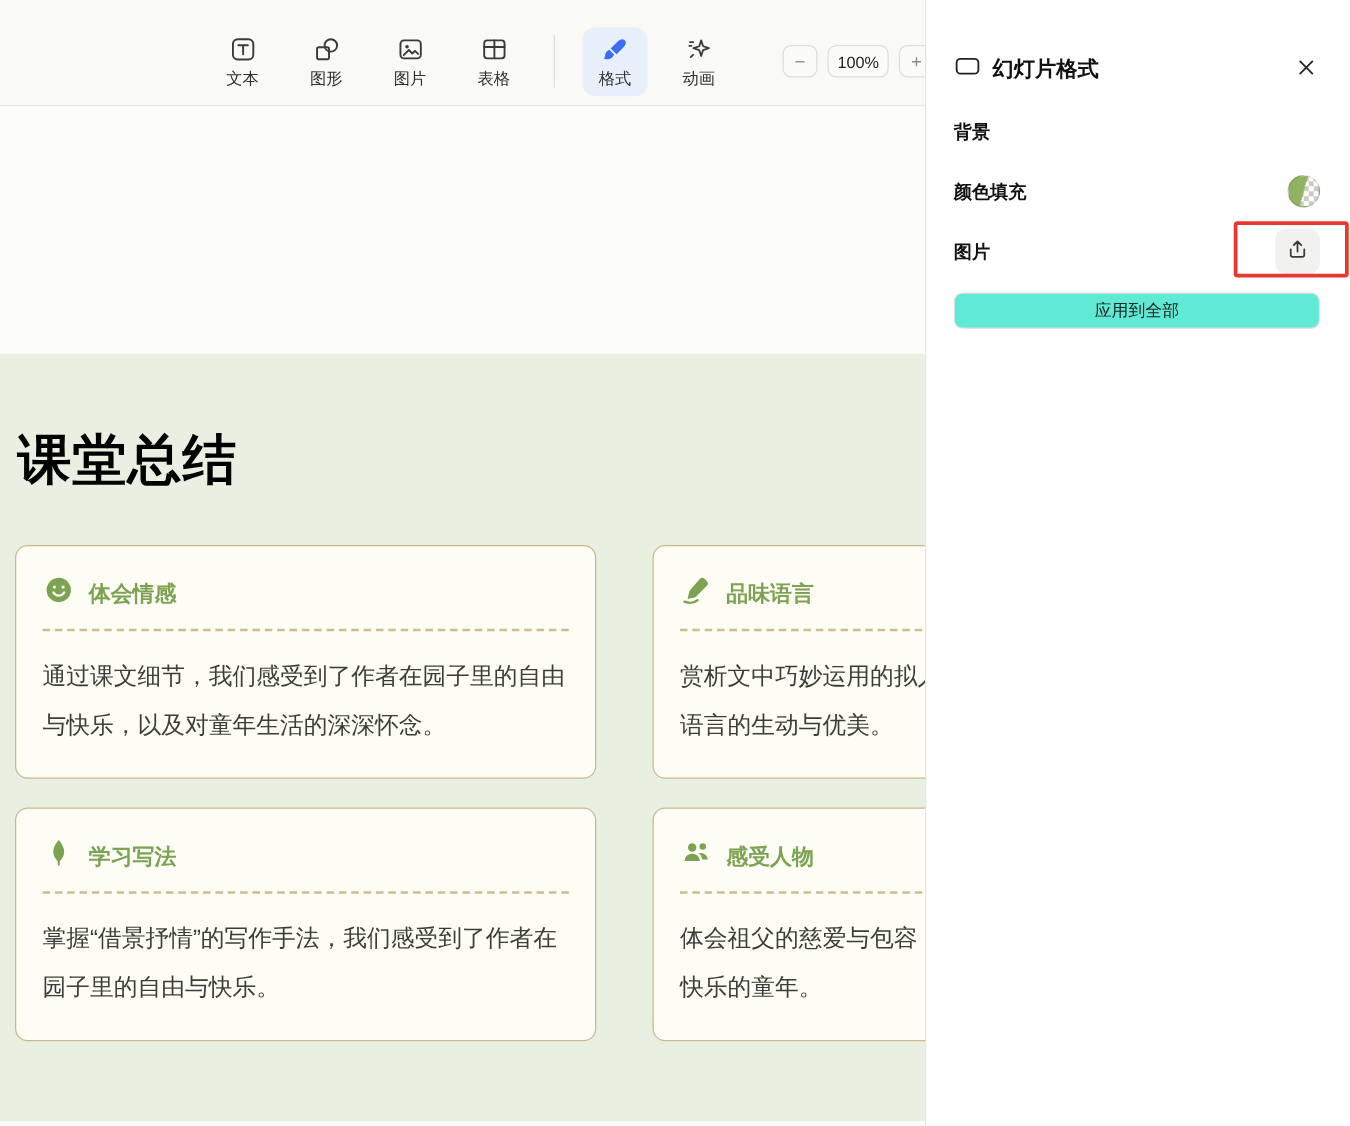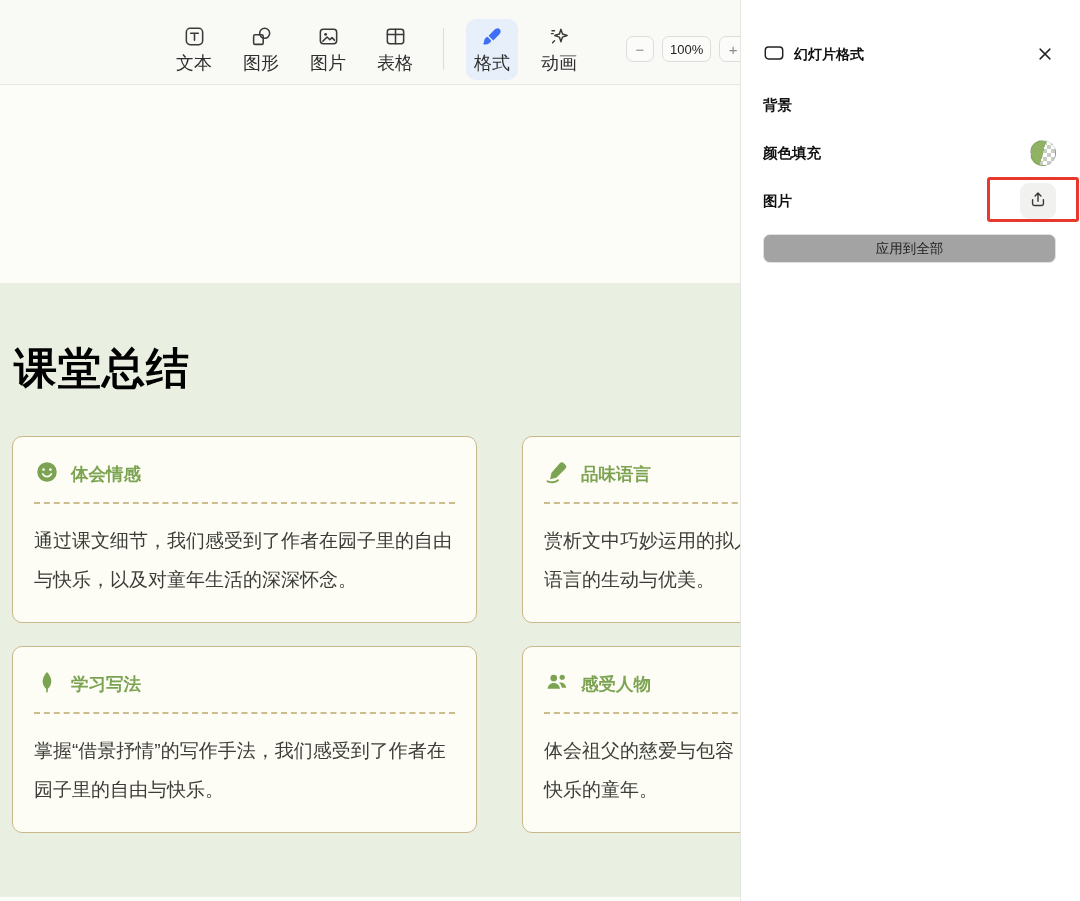--- a/index.html
+++ b/index.html
@@ -9,21 +9,21 @@
 
   
   .main { width:740px; height:901px; overflow:hidden; position:relative; background:#fcfcf9; }
   .toolbar { height:85px; background:#f9f9f6; border-bottom:1px solid #e8e8e4;
     display:flex; align-items:center; padding-left:168px; padding-top:14px; }
   .toolbar-inner { display:flex; align-items:center; gap:15px; }
   .tool { width:52px; display:flex; flex-direction:column; align-items:center; gap:3px;
     padding:6px 0 5px; border-radius:10px; cursor:pointer; }
   .tool.active { background:#e7effb; }
   .tool svg { display:block; }
-  .tool-label { font-size:18px; color:#2f2f2f; white-space:nowrap; }
+  .tool-label { font-size:13px; color:#2f2f2f; white-space:nowrap; }
   .toolbar-divider { width:1px; height:42px; background:#ddddd8; margin:0 7px; }
   .zoom { display:flex; align-items:center; gap:8px; margin-left:26px; }
   .zoom-btn { width:28px; height:26px; border:1px solid #dddddb; background:#fbfbfa;
     border-radius:7px; color:#8a8a86; font-size:15px; display:flex; align-items:center;
     justify-content:center; cursor:pointer; font-family:inherit; }
   .zoom-level { height:26px; min-width:48px; border:1px solid #dddddb; background:#fbfbfa;
     border-radius:7px; display:flex; align-items:center; justify-content:center;
     font-size:13px; color:#222; padding:0 7px; }
 
   .canvas { height:816px; }
@@ -37,39 +37,39 @@
     padding:22px 21px 20px; cursor:pointer; }
   .card-header { display:flex; align-items:center; gap:11px; }
   .card-title { font-size:17.5px; font-weight:700; color:#7CA351; }
   .card-divider { border-top:2px dashed #cdbd8e; margin:13px 0 17px; }
   .card-body { font-size:19px; line-height:2.06; color:#3c3c38; white-space:pre-line; }
 
   
   .panel { width:340px; border-left:1px solid #e5e5e2; background:#fff; position:relative;
     padding:0 24px 0 22px; }
   .panel-header { display:flex; align-items:center; gap:9px; margin-top:42px; height:26px; }
-  .panel-title { font-size:14px; font-weight:700; color:#111; flex:1; }
+  .panel-title { font-size:17px; font-weight:700; color:#111; flex:1; }
   .close-btn { background:none; border:none; padding:2px; cursor:pointer; display:flex; }
   .section-label { margin-top:28px; font-size:14.5px; font-weight:700; color:#111; }
   .panel-row { display:flex; align-items:center; justify-content:space-between; }
   .row-color { margin-top:24px; height:28px; }
   .row-image { margin-top:16px; height:36px; }
   .row-label { font-size:14.5px; font-weight:600; color:#111; }
   .swatch { width:26px; height:26px; border-radius:50%; border:1px solid rgba(0,0,0,.10);
     cursor:pointer;
     background-image:
       linear-gradient(105deg, #8fb263 0 50%, rgba(0,0,0,0) 50%),
       repeating-conic-gradient(#c9cdc6 0% 25%, #ffffff 0% 50%);
     background-size:100% 100%, 8px 8px; }
   .upload-btn { width:36px; height:36px; border:none; border-radius:9px; background:#f1f1ef;
     display:flex; align-items:center; justify-content:center; cursor:pointer; }
   .annotation { position:absolute; left:246px; top:177px; width:92px; height:45px;
     border:3px solid #e8382e; border-radius:3px; pointer-events:none; }
   .apply-btn { display:block; margin-top:15px; width:100%; height:29px;
-    border:1px solid #e0e0de; background:#a3a3a3; border-radius:7px; font-size:13.5px;
+    border:1px solid #e0e0de; background:#5eead4; border-radius:7px; font-size:13.5px;
     color:#222; cursor:pointer; font-family:inherit; }
 </style>
 </head>
 <body>
 
 <div class="app">
 
   <div class="main">
 
     <header class="toolbar">

